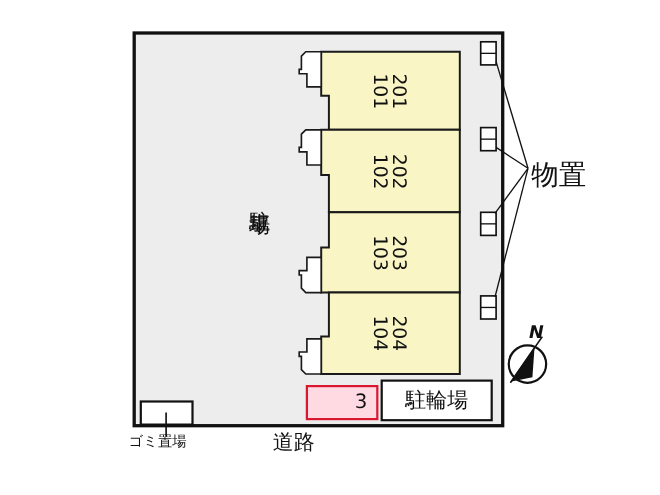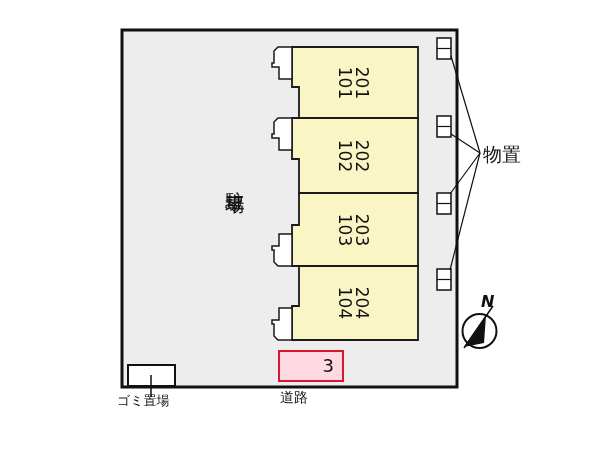--- a/index.html
+++ b/index.html
@@ -26,22 +26,22 @@
   #bicycle-box{
     position:absolute;left:346px;top:345px;width:102px;height:38px;box-sizing:border-box;
     background:#ffffff;border:2.5px solid #111;z-index:2;
     display:flex;align-items:center;justify-content:center;font-size:19px;
   }
   
   #parking-area-label{
     left:223px;top:176px;writing-mode:vertical-rl;text-orientation:upright;
     font-size:19px;letter-spacing:2px;
   }
-  #storage-label{left:483px;top:142px;font-size:19px;}
-  #road-label{left:280px;top:389px;font-size:14px;}
+  #storage-label{left:483px;top:142px;font-size:25px;}
+  #road-label{left:248px;top:389px;font-size:19px;}
   #garbage-label{left:117px;top:392px;font-size:13px;}
   #north-label{left:481px;top:292px;font-size:16px;font-weight:bold;font-style:italic;}
 
   
   .ulabel{
     position:absolute;width:60px;margin-left:-30px;margin-top:-17px;z-index:2;
     transform:rotate(90deg);text-align:center;font-size:17px;line-height:17px;color:#111;
   }
   .ulabel span{display:block;}
   #ulabel-1{left:353px;top:83px;}
@@ -110,20 +110,23 @@
       <div class="stall" style="top: 158px;">103</div>
       <div class="stall" style="top: 188px;">203</div>
       <div class="stall" style="top: 218px;">104</div>
       <div class="stall" style="top: 248px;">204</div>
       <div class="stall" style="top: 278px;">1</div>
       <div class="stall" style="top: 308px;">2</div>
     </div>
 
   <div id="road-stall">3</div>
 
+  <div id="bicycle-box">
+    <span>駐輪場</span>
+  </div>
 
   <div class="ulabel" id="ulabel-1">
     <span>201</span>
     <span>101</span>
   </div>
   <div class="ulabel" id="ulabel-2">
     <span>202</span>
     <span>102</span>
   </div>
   <div class="ulabel" id="ulabel-3">

